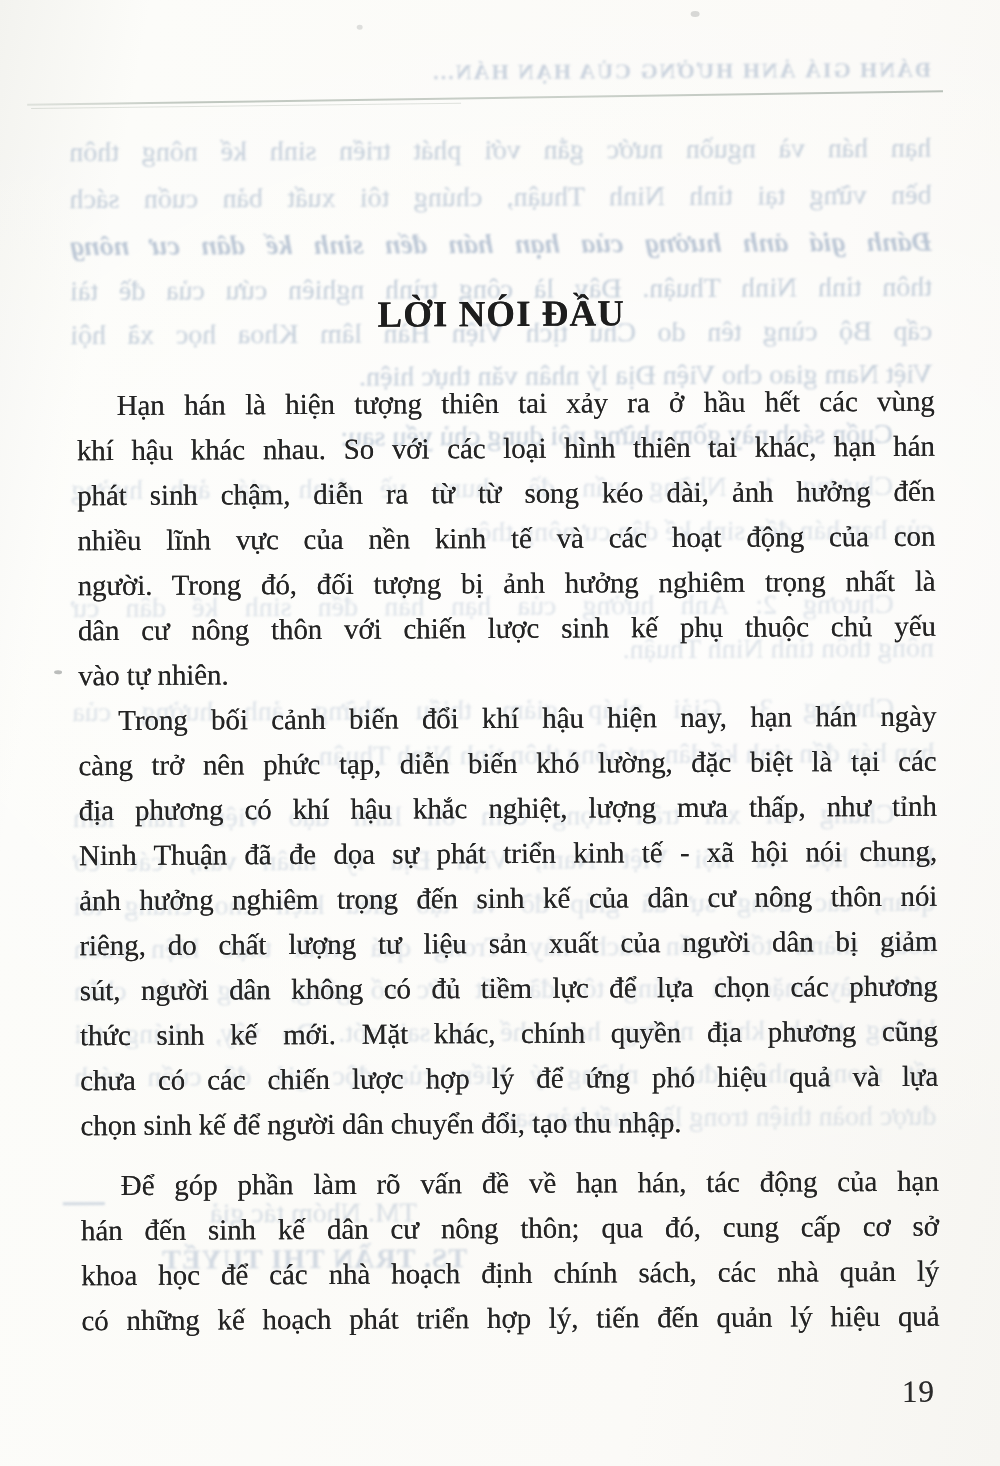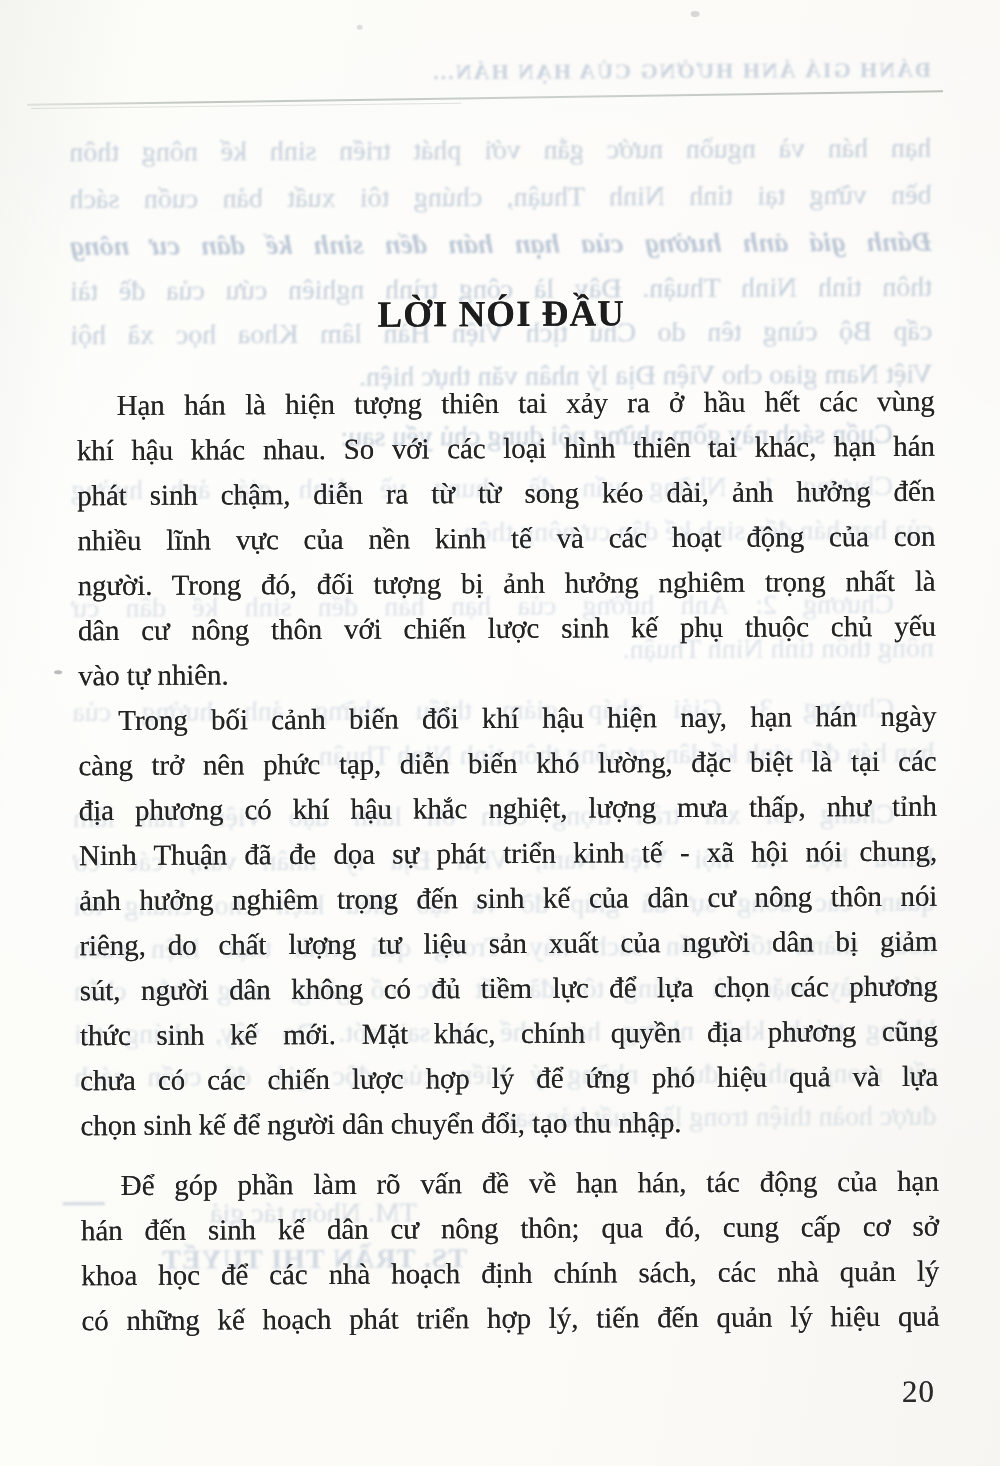--- a/index.html
+++ b/index.html
@@ -147,16 +147,16 @@
         <div class="ln">sút, người dân không có đủ tiềm lực để lựa chọn các phương</div>
         <div class="ln">thức sinh kế mới. Mặt khác, chính quyền địa phương cũng</div>
         <div class="ln">chưa có các chiến lược hợp lý để ứng phó hiệu quả và lựa</div>
         <div class="ln end">chọn sinh kế để người dân chuyển đổi, tạo thu nhập.</div>
         <div class="ln indent gap">Để góp phần làm rõ vấn đề về hạn hán, tác động của hạn</div>
         <div class="ln">hán đến sinh kế dân cư nông thôn; qua đó, cung cấp cơ sở</div>
         <div class="ln">khoa học để các nhà hoạch định chính sách, các nhà quản lý</div>
         <div class="ln">có những kế hoạch phát triển hợp lý, tiến đến quản lý hiệu quả</div>
       </div>
 
-    <div class="page-number">20</div>
+    <div class="page-number">19</div>
 
   </div>
 </div>
 
 </body></html>

